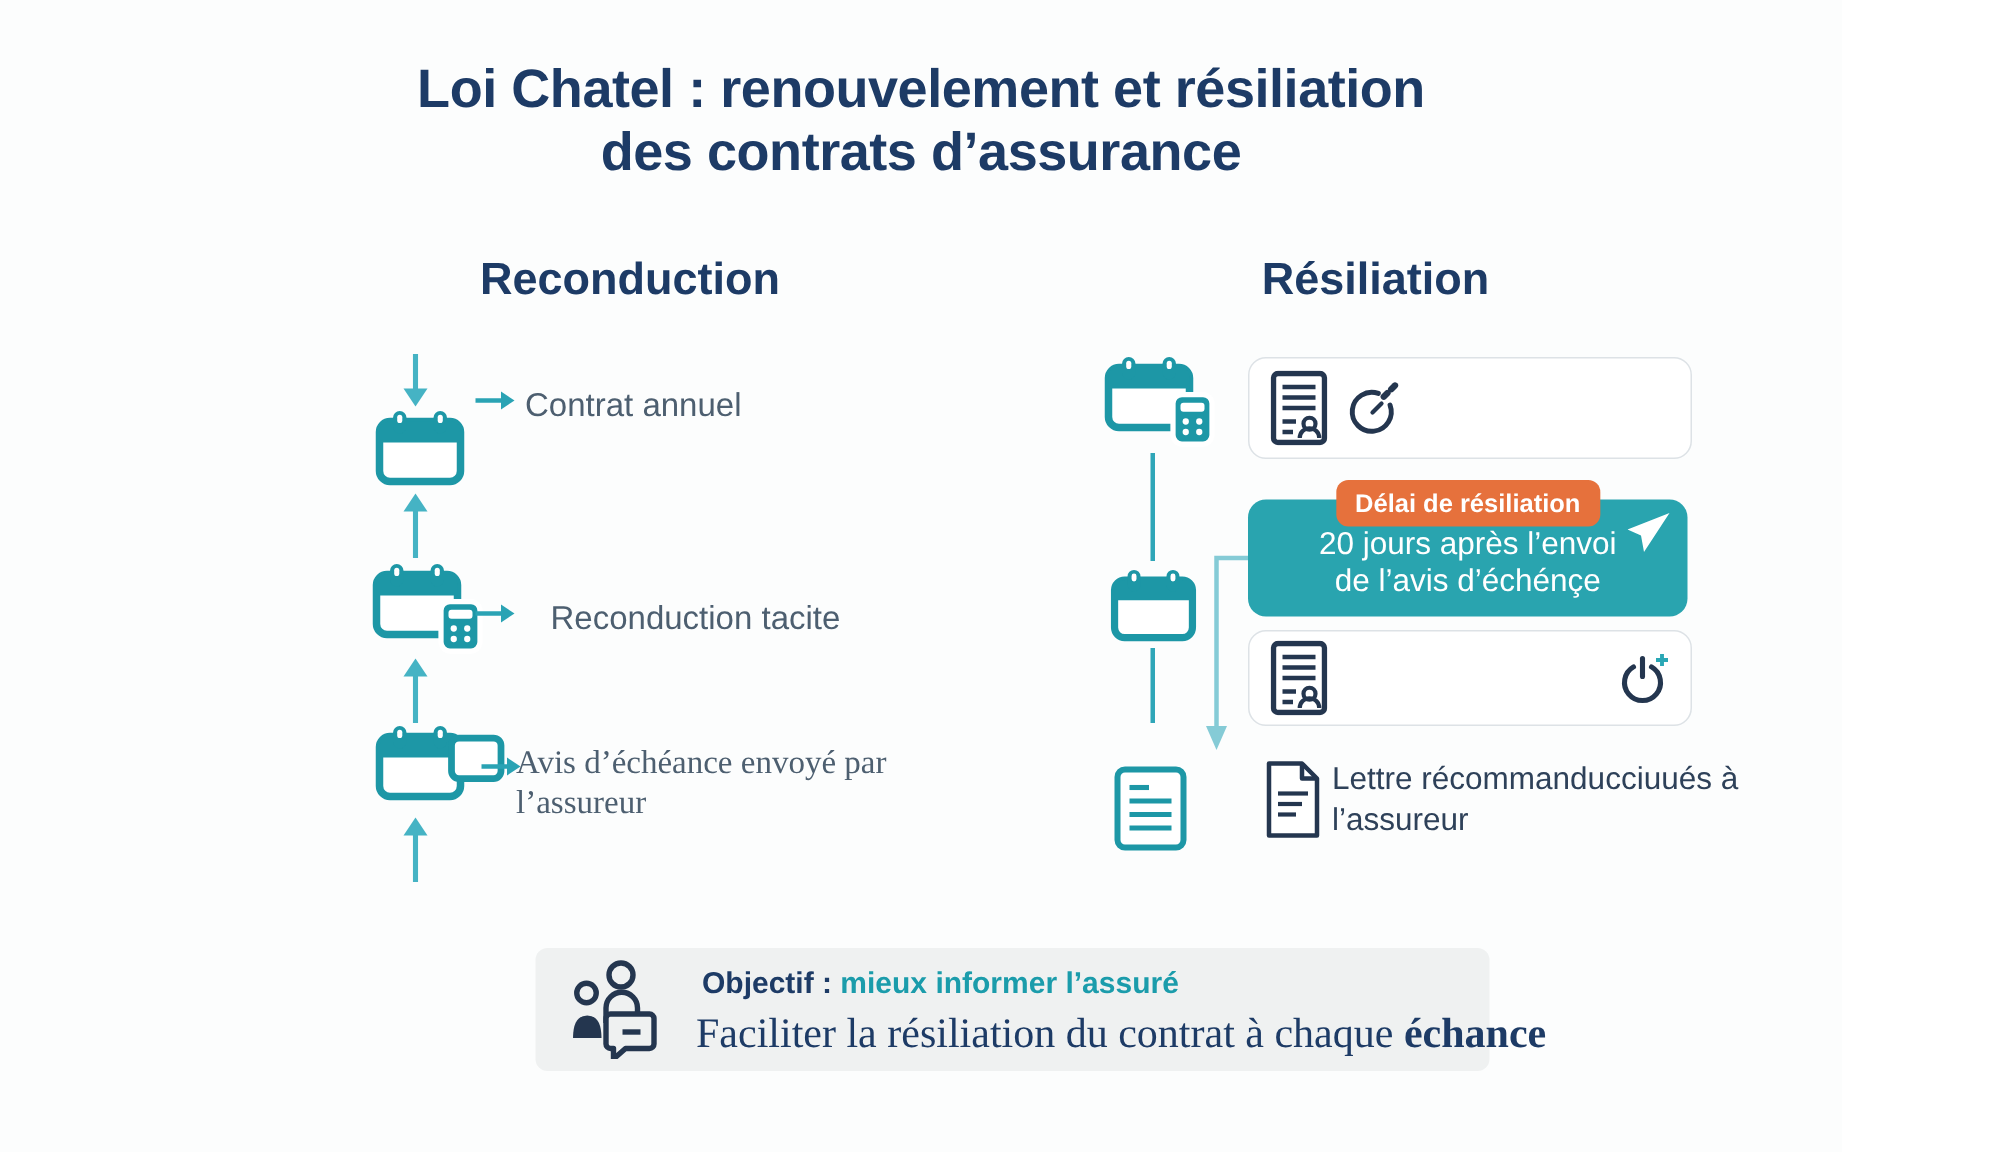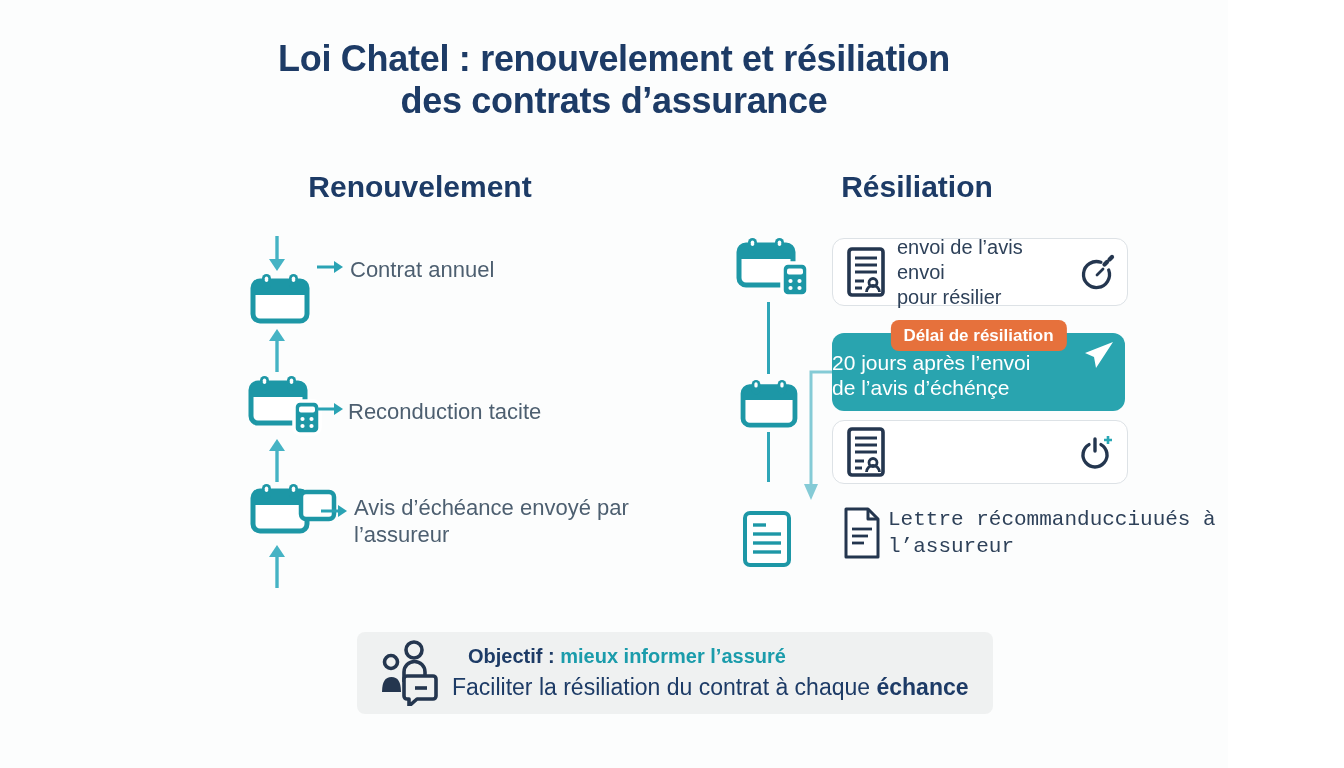--- a/index.html
+++ b/index.html
@@ -22,55 +22,55 @@
   .label{font-size:22px;color:var(--text-gray);line-height:27px;}
   .card{
     left:832px;width:296px;background:#fff;border:1.5px solid var(--card-border);
     border-radius:12px;display:flex;align-items:center;gap:12px;
     padding:0 12px 0 14px;box-sizing:border-box;
   }
   .card-text{font-size:20px;color:var(--text-navy);line-height:25px;flex:1;}
   .card-text span{display:block;}
   .banner{
     left:832px;top:333px;width:293px;height:78px;background:var(--banner-teal);
-    border-radius:12px;color:#fff;box-sizing:border-box;padding-top:17px;
+    border-radius:12px;color:#fff;text-align:center;box-sizing:border-box;padding-top:17px;
     font-size:21px;line-height:25px;
   }
   .badge{
     position:absolute;left:50%;top:-13px;transform:translateX(-50%);
     background:var(--orange);color:#fff;font-weight:bold;font-size:17px;
     border-radius:8px;padding:3px 13px;white-space:nowrap;
   }
   .vline{width:3px;background:#2fa6b8;left:767px;}
   .footer-bar{left:357px;top:632px;width:636px;height:82px;background:var(--bar-bg);border-radius:8px;}
   .footer-line1{left:468px;top:645px;font-size:20px;font-weight:bold;}
   .footer-line1 .objectif{color:var(--navy);}
   .footer-line1 .highlight{color:#1b9cab;}
-  .footer-line2{left:452px;top:674px;font-size:23px;color:var(--navy);}
+  .footer-line2{left:464px;top:674px;font-size:28px;color:var(--navy);font-family:Liberation Serif, serif;}
   .footer-line2 b{font-weight:bold;}
   .row4-text{left:888px;top:506px;font-size:21px;color:var(--text-navy);line-height:27px;}
-  .row4-text span{display:block;font-family:Liberation Mono, monospace;}
+  .row4-text span{display:block;}
   
   .f-teal{fill:var(--teal);} .s-teal{stroke:var(--teal);fill:none;}
   .f-white{fill:#fff;} .s-white{stroke:#fff;}
   .f-navy{fill:var(--icon-navy);} .s-navy{stroke:var(--icon-navy);fill:none;}
   .f-tl{fill:var(--teal-light);} .s-tl{stroke:var(--teal-light);}
   .f-ta{fill:#2aa3b4;} .s-ta{stroke:#2aa3b4;}
 </style>
 </head>
 <body>
 
 <div class="canvas">
 
   <div class="abs title">
     <div>Loi Chatel : renouvelement et résiliation</div>
     <div>des contrats d’assurance</div>
   </div>
 
-  <div class="abs col-header" style="left:260px;top:170px;width:320px;">Renouvelement</div>
+  <div class="abs col-header" style="left:260px;top:170px;width:320px;">Reconduction</div>
 
   <svg class="abs" style="left:263px;top:236px;" width="28" height="36">
     <line x1="14" y1="0" x2="14" y2="24" class="s-tl" stroke-width="3.4"></line>
     <polygon points="6,23 22,23 14,35" class="f-tl"></polygon>
   </svg>
 
   <svg class="abs" style="left:250px;top:272px;" width="60" height="52" viewBox="0 0 60 52">
     <rect x="3" y="9" width="54" height="40" rx="7" class="f-white s-teal" stroke-width="5" style="fill:#fff"></rect>
     <path d="M3 16 a7 7 0 0 1 7 -7 h40 a7 7 0 0 1 7 7 v7 h-54 z" class="f-teal"></path>
     <rect x="12" y="2" width="9" height="15" rx="4.5" class="f-teal"></rect>
@@ -124,27 +124,27 @@
   <svg class="abs" style="left:316px;top:259px;" width="28" height="16">
     <line x1="1" y1="8" x2="19" y2="8" class="s-ta" stroke-width="3"></line>
       <polygon points="18,2 18,14 27,8" class="f-ta"></polygon>
   </svg>
   <div class="abs label" style="left:350px;top:256px;">Contrat annuel</div>
 
   <svg class="abs" style="left:316px;top:401px;" width="28" height="16">
     <line x1="1" y1="8" x2="19" y2="8" class="s-ta" stroke-width="3"></line>
       <polygon points="18,2 18,14 27,8" class="f-ta"></polygon>
   </svg>
-  <div class="abs label" style="left:348px;top:398px;">Reconduction tacite</div>
+  <div class="abs label" style="left:367px;top:398px;">Reconduction tacite</div>
 
   <svg class="abs" style="left:320px;top:503px;" width="28" height="16">
     <line x1="1" y1="8" x2="19" y2="8" class="s-ta" stroke-width="3"></line>
       <polygon points="18,2 18,14 27,8" class="f-ta"></polygon>
   </svg>
-  <div class="abs label" style="left:354px;top:494px;">
+  <div class="abs label" style="left:344px;top:494px;font-family:Liberation Serif, serif;">
     <span style="display:block">Avis d’échéance envoyé par</span>
     <span style="display:block">l’assureur</span>
   </div>
 
   <div class="abs col-header" style="left:787px;top:170px;width:260px;">Résiliation</div>
 
   <svg class="abs" style="left:736px;top:236px;" width="76" height="62" viewBox="0 0 76 62">
     <rect x="3" y="9" width="54" height="40" rx="7" style="fill:#fff" class="s-teal" stroke-width="5"></rect>
     <path d="M3 16 a7 7 0 0 1 7 -7 h40 a7 7 0 0 1 7 7 v7 h-54 z" class="f-teal"></path>
     <rect x="12" y="2" width="9" height="15" rx="4.5" class="f-teal"></rect>
@@ -191,24 +191,20 @@
     <svg width="38" height="50" viewBox="0 0 38 50">
       <rect x="2" y="2" width="34" height="46" rx="3" style="fill:#fff" class="s-navy" stroke-width="3.6"></rect>
       <line x1="8" y1="11" x2="30" y2="11" class="s-navy" stroke-width="3"></line>
       <line x1="8" y1="18" x2="30" y2="18" class="s-navy" stroke-width="3"></line>
       <line x1="8" y1="25" x2="30" y2="25" class="s-navy" stroke-width="3"></line>
       <line x1="8" y1="34" x2="17" y2="34" class="s-navy" stroke-width="3"></line>
       <line x1="8" y1="41" x2="15" y2="41" class="s-navy" stroke-width="3"></line>
       <circle cx="26" cy="35.5" r="4" class="s-navy" stroke-width="2.8"></circle>
       <path d="M19.5 45 a6.5 6.5 0 0 1 13 0" class="s-navy" stroke-width="2.8"></path>
     </svg>
-    <div class="card-text">
-      <span>envoi de l’avis envoi</span>
-      <span>pour résilier</span>
-    </div>
     <svg width="36" height="36" viewBox="0 0 36 36">
       <path d="M29.7 16.05 A13 13 0 1 1 21.9 8.3" class="s-navy" stroke-width="3.3" stroke-linecap="round"></path>
       <path d="M18 21 L24 15" class="s-navy" stroke-width="2.8" stroke-linecap="round"></path>
       <path d="M25.5 10.5 l2.5 -2.5" class="s-navy" stroke-width="4.2" stroke-linecap="round"></path>
       <path d="M30.5 5.5 l2.5 -2.5" class="s-navy" stroke-width="4.2" stroke-linecap="round"></path>
     </svg>
   </div>
 
   <div class="abs banner">
     <div class="badge">Délai de résiliation</div>

